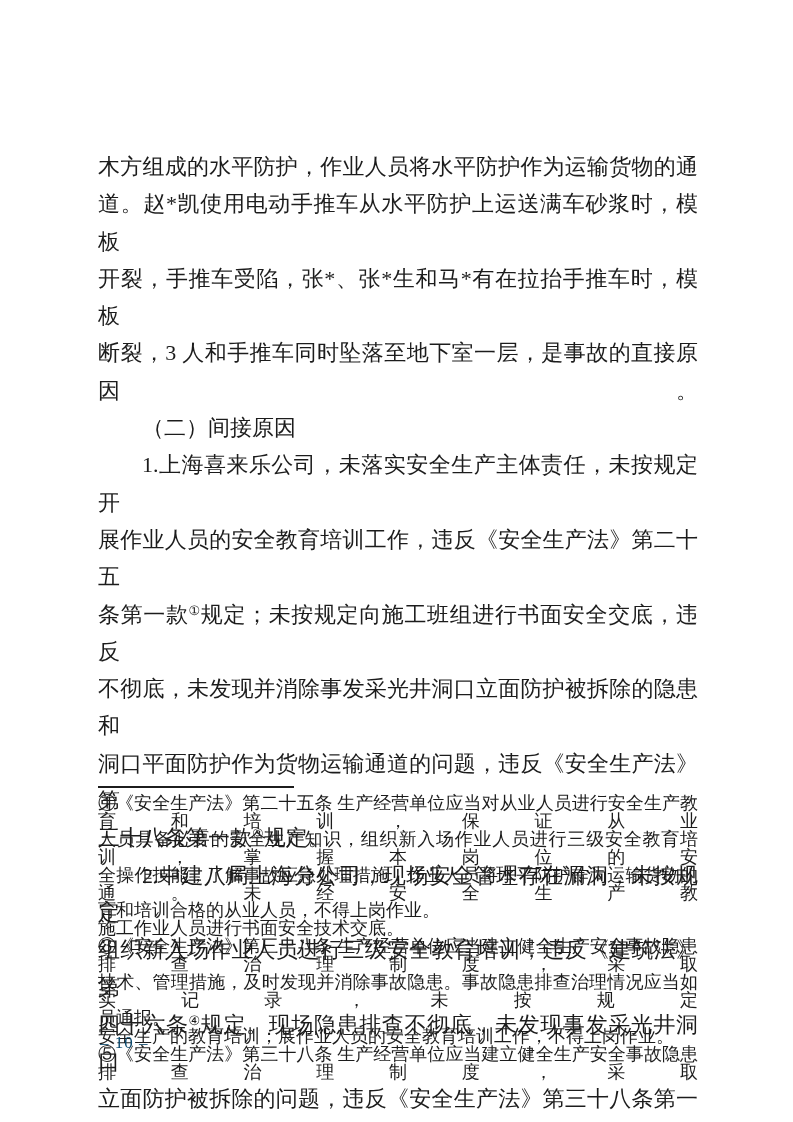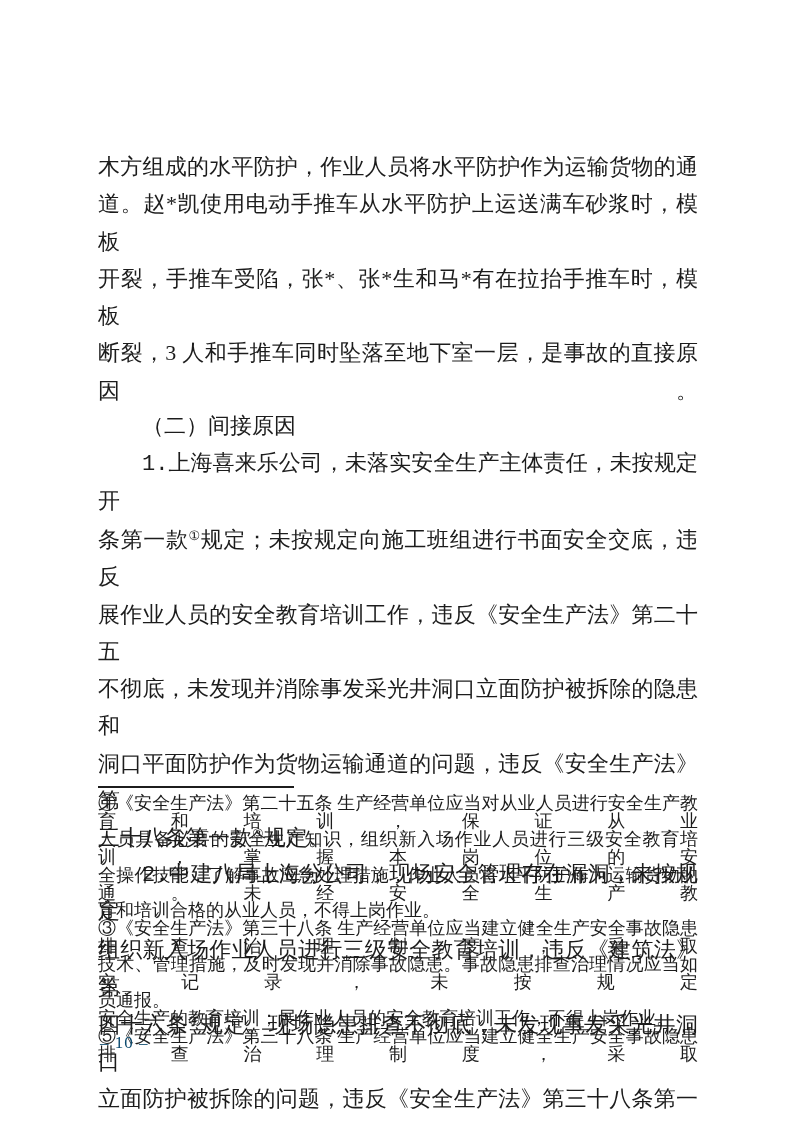--- a/index.html
+++ b/index.html
@@ -25,21 +25,21 @@
   }
   .bline {
     margin: 0;
     padding: 0;
     font-size: 22px;
     line-height: 37.3px;
     text-align: justify;
     white-space: pre-wrap;
   }
   .bline.j { text-align-last: justify; }
-  .bline.ind { text-indent: 44px; font-family: Liberation Mono, monospace; }
+  .bline.ind { text-indent: 44px; }
   .bline sup {
     font-size: 13px;
     line-height: 0;
     vertical-align: 7px;
   }
   .fnsep {
     position: absolute;
     left: 98px;
     top: 786px;
     width: 196px;
@@ -75,39 +75,40 @@
 
 <div class="page">
 
   <main class="body-text">
     <p class="bline j autosup">木方组成的水平防护，作业人员将水平防护作为运输货物的通</p>
     <p class="bline j autosup">道。赵*凯使用电动手推车从水平防护上运送满车砂浆时，模板</p>
     <p class="bline j autosup">开裂，手推车受陷，张*、张*生和马*有在拉抬手推车时，模板</p>
     <p class="bline j autosup">断裂，3 人和手推车同时坠落至地下室一层，是事故的直接原因。</p>
     <p class="bline ind autosup">（二）间接原因</p>
     <p class="bline ind j autosup">1.上海喜来乐公司，未落实安全生产主体责任，未按规定开</p>
+    <p class="bline j autosup">展作业人员的安全教育培训工作，违反《安全生产法》第二十五</p>
     <p class="bline j autosup">条第一款<sup>①</sup>规定；未按规定向施工班组进行书面安全交底，违反</p>
-    <p class="bline j autosup">展作业人员的安全教育培训工作，违反《安全生产法》第二十五</p>
     <p class="bline j autosup">不彻底，未发现并消除事发采光井洞口立面防护被拆除的隐患和</p>
     <p class="bline j autosup">洞口平面防护作为货物运输通道的问题，违反《安全生产法》第</p>
     <p class="bline autosup">三十八条第一款<sup>③</sup>规定。</p>
     <p class="bline ind j autosup">2.中建八局上海分公司，现场安全管理存在漏洞，未按规定</p>
     <p class="bline j autosup">组织新入场作业人员进行三级安全教育培训，违反《建筑法》第</p>
     <p class="bline j autosup">四十六条<sup>④</sup>规定。现场隐患排查不彻底，未发现事发采光井洞口</p>
     <p class="bline j autosup">立面防护被拆除的问题，违反《安全生产法》第三十八条第一款</p>
 
   </main>
 
   <div class="fnsep"></div>
 
   <section class="footnotes">
     <p class="fline j">①《安全生产法》第二十五条 生产经营单位应当对从业人员进行安全生产教育和培训，保证从业</p>
     <p class="fline j">人员具备必要的安全生产知识，组织新入场作业人员进行三级安全教育培训，掌握本岗位的安</p>
     <p class="fline j">全操作技能，了解事故应急处理措施，作业人员将水平防护作为运输货物的通。未经安全生产教</p>
     <p class="fline">育和培训合格的从业人员，不得上岗作业。</p>
+    <p class="fline">施工作业人员进行书面安全技术交底。</p>
     <p class="fline j">③《安全生产法》第三十八条 生产经营单位应当建立健全生产安全事故隐患排查治理制度，采取</p>
     <p class="fline j">技术、管理措施，及时发现并消除事故隐患。事故隐患排查治理情况应当如实记录，未按规定</p>
     <p class="fline">员通报。</p>
     <p class="fline">安全生产的教育培训；展作业人员的安全教育培训工作，不得上岗作业。</p>
     <p class="fline j">⑤《安全生产法》第三十八条 生产经营单位应当建立健全生产安全事故隐患排查治理制度，采取</p>
   </section>
 
   <div class="page-num">– 10 –</div>
 
 </div>

